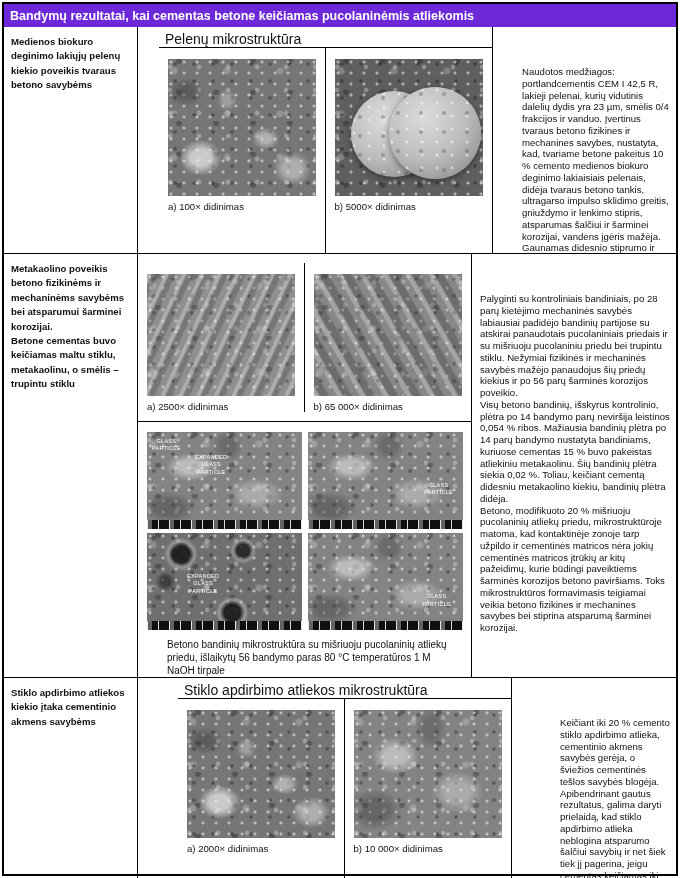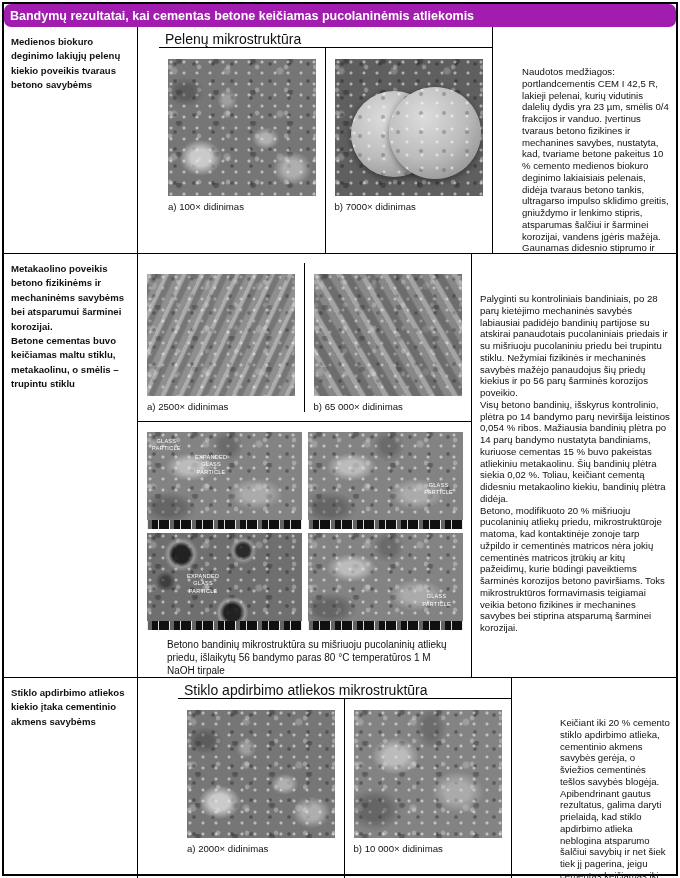--- a/index.html
+++ b/index.html
@@ -1,20 +1,20 @@
 <!DOCTYPE html>
 <html><head>
 <meta charset="utf-8">
 <style>
   html,body{margin:0;padding:0;background:#fff;}
   *{box-sizing:border-box;}
   body{font-family:"Liberation Sans", sans-serif;color:#111;}
   .page{width:680px;height:878px;padding:2px;background:#fff;}
   .tablewrap{width:100%;height:100%;border:2px solid #000;display:flex;flex-direction:column;background:#fff;}
-  .titlebar{height:23px;background:#a21caf;color:#fff;font-weight:bold;font-size:12.5px;display:flex;align-items:center;padding:0 6px;flex:0 0 auto;border-radius:7px;}
+  .titlebar{height:23px;background:#6d28d9;color:#fff;font-weight:bold;font-size:12.5px;display:flex;align-items:center;padding:0 6px;flex:0 0 auto;}
   .trow{display:grid;grid-template-columns:134px 334px 1fr;border-bottom:1px solid #000;}
   .trow:last-child{border-bottom:none;flex:1 1 auto;gap:40px;}
   .row1{height:227px;gap:21px;}
   .row2{height:429px;}
   .cell{overflow:hidden;}
   .cell-left{border-right:1px solid #000;padding:8px 6px 8px 7px;font-weight:bold;font-size:9.6px;line-height:1.5;white-space:pre-line;}
   .cell-mid{border-right:1px solid #000;display:flex;flex-direction:column;}
   .cell-right{padding:7px 6px 8px 8px;font-size:9.6px;line-height:1.225;white-space:pre-line;margin-top:32px;}
   .subheader{flex:0 0 auto;height:21px;border-bottom:1px solid #000;padding:4px 6px 0;font-size:14px;}
   .imgpair{flex:1 1 auto;display:flex;min-height:0;}
@@ -97,21 +97,21 @@
         <div class="imgpair">
           <div class="imgcell first">
             <div class="micro h137 sem sem--coarse"></div>
             <div class="caption">a) 100× didinimas</div>
           </div>
           <div class="imgcell">
             <div class="micro h137 sem sem--dark">
               <div class="sphere s1"></div>
               <div class="sphere s2"></div>
             </div>
-            <div class="caption">b) 7000× didinimas</div>
+            <div class="caption">b) 5000× didinimas</div>
           </div>
         </div>
       </div>
       <div class="cell cell-right">Naudotos medžiagos: portlandcementis CEM I 42,5 R, lakieji pelenai, kurių vidutinis dalelių dydis yra 23 µm, smėlis 0/4 frakcijos ir vanduo. Įvertinus tvaraus betono fizikines ir mechanines savybes, nustatyta, kad, tvariame betone pakeitus 10 % cemento medienos biokuro deginimo lakiaisiais pelenais, didėja tvaraus betono tankis, ultragarso impulso sklidimo greitis, gniuždymo ir lenkimo stipris, atsparumas šalčiui ir šarminei korozijai, vandens įgėris mažėja. Gaunamas didesnio stiprumo ir tankio tvarus betonas, kuris gali būti naudojamas gaminant modifikuotus tvarius betonus, naudojant medienos biokuro deginimo lakiuosius pelenus.</div>
     </div>
 
     <div class="trow row2">
       <div class="cell cell-left">Metakaolino poveikis betono fizikinėms ir mechaninėms savybėms bei atsparumui šarminei korozijai.
 Betone cementas buvo keičiamas maltu stiklu, metakaolinu, o smėlis – trupintu stiklu</div>
       <div class="cell cell-mid">

